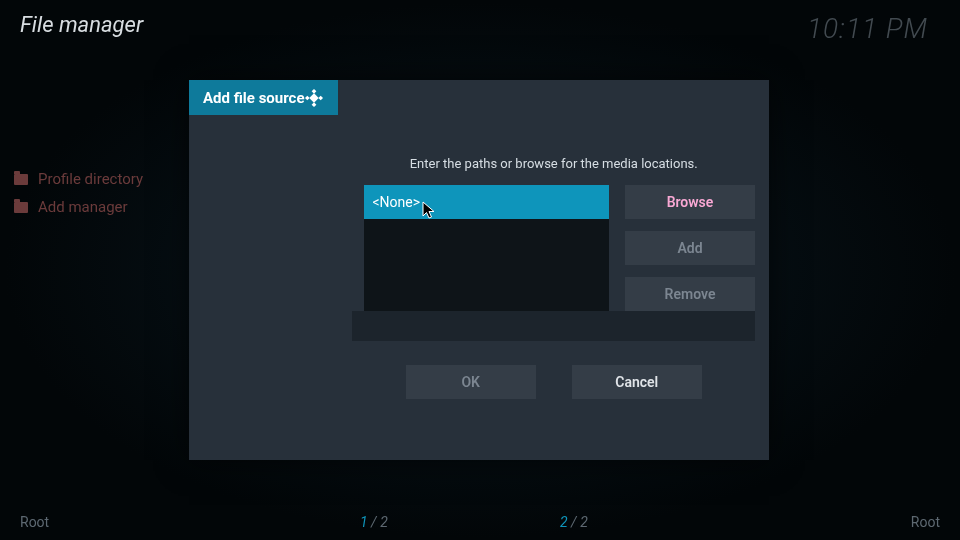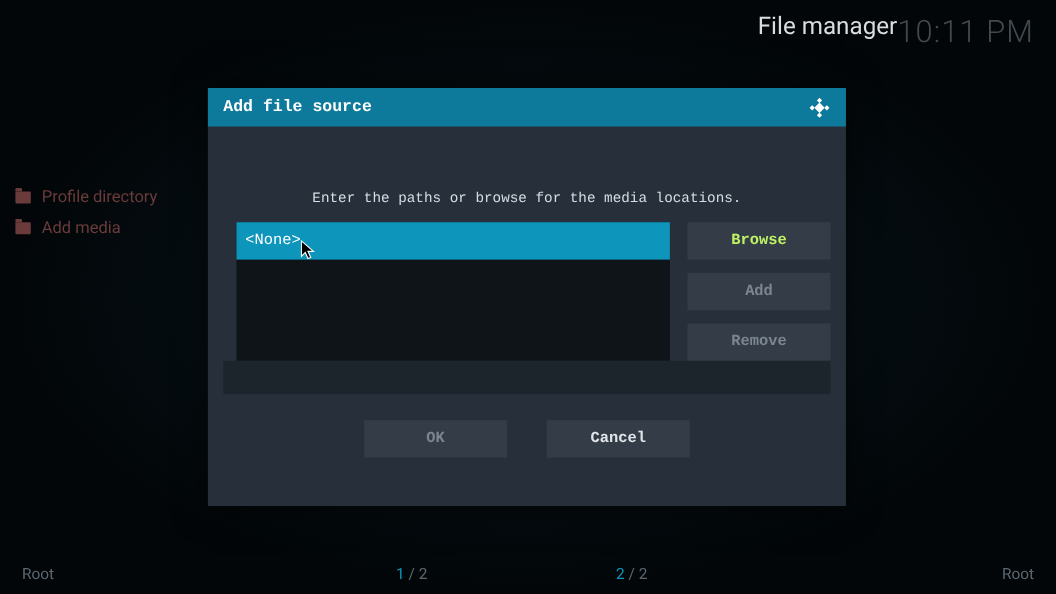--- a/index.html
+++ b/index.html
@@ -2,85 +2,85 @@
 <html><head>
 <meta charset="utf-8">
 <style>
   * { margin: 0; padding: 0; box-sizing: border-box; }
   body {
     width: 960px; height: 540px;
     background: radial-gradient(ellipse at center, #0a1820 0%, #020608 70%);
     font-family: -apple-system, "Segoe UI", Roboto, Arial, sans-serif;
     color: #e0e4e8; overflow: hidden; position: relative;
   }
-  .topbar { position: absolute; top: 0; left: 0; right: 0; height: 44px; display: flex; justify-content: flex-end; align-items: flex-start; padding: 12px 20px 0 20px; }
+  .topbar { position: absolute; top: 0; left: 0; right: 0; height: 44px; display: flex; justify-content: space-between; align-items: flex-start; padding: 12px 32px 0 20px; font-style: italic; }
   .page-title { font-size: 22px; font-weight: 400; color: #d8dde1; }
   .clock { font-size: 28px; font-weight: 300; color: #424a50; letter-spacing: 1px; }
 
   .sidebar { position: absolute; left: 14px; top: 170px; display: flex; flex-direction: column; gap: 10px; }
   .sidebar-item { display: flex; align-items: center; gap: 10px; color: #6b3b3b; font-size: 15px; }
   .folder-ico { width: 14px; height: 11px; background: #6b3b3b; border-radius: 1px; position: relative; }
   .folder-ico::before { content:""; position:absolute; top:-3px; left:0; width:6px; height:3px; background:#6b3b3b; border-radius:1px 1px 0 0; }
 
   .dialog {
     position: absolute; left: 189px; top: 80px; width: 580px; height: 380px;
     background: #27303a; box-shadow: 0 0 30px rgba(0,0,0,.6);
-    display: flex; flex-direction: column; font-family: Liberation Mono, monospace;
+    display: flex; 
   }
   .dlg-header {
     height: 35px; background: #0e7a9b;
     display: flex; align-items: center; justify-content: space-between;
     padding: 0 14px;
   }
   .dlg-title { font-size: 15px; font-weight: 700; color: #fff; }
   .kodi-logo { width: 20px; height: 20px; }
   .dlg-body { flex: 1; padding: 12px 14px 0 14px; display: flex; flex-direction: column; justify-content: center; }
   .instruction { text-align: center; font-size: 13px; color: #d6dde3; margin: 2px 0 14px 0; }
   .paths-row { display: flex; gap: 16px; padding-left: 12px; }
   .paths-box { flex: 1; height: 126px; background: #0e1418; }
   .path-sel {
     height: 34px; background: #0e95bb; color: #fff; font-size: 14px;
     display: flex; align-items: center; padding: 0 8px; position: relative;
   }
   .cursor { position:absolute; left: 58px; top: 16px; pointer-events:none; }
   .btn-col { width: 130px; display: flex; flex-direction: column; gap: 12px; }
   .btn {
     height: 34px; background: #343d47; display:flex; align-items:center; justify-content:center;
-    font-size: 14px; color: #bef264; font-weight: 600;
+    font-size: 14px; color: #f9a8d4; font-weight: 600;
   }
   .btn.dim { color: #7c8691; font-weight: 600; }
   .instruction2 { text-align:center; font-size: 13px; color:#d6dde3; margin: 16px 0 10px 0; }
   .name-input { height: 30px; background: #1c242c; margin: 0 0 0 0; }
   .footer-btns { display:flex; justify-content:center; gap: 36px; margin-top: 24px; }
   .fbtn { width: 130px; height: 34px; background:#343d47; display:flex; align-items:center; justify-content:center; font-size:14px; font-weight:600; }
   .fbtn.dim { color:#7c8691; }
 
   .bottombar { position:absolute; bottom:6px; left:0; right:0; height:24px; display:flex; align-items:center; color:#5d6871; font-size:14px; }
   .root-l { position:absolute; left:20px; }
   .root-r { position:absolute; right:20px; }
-  .pg { position:absolute; }
+  .pg { position:absolute;font-style:italic; }
   .pg1 { left: 360px; } .pg2 { left: 560px; }
   .hl { color:#0e95bb; }
 </style>
 </head>
 <body>
 
 <div class="topbar">
   <div class="page-title">File manager</div>
   <div class="clock">10:11 PM</div>
 </div>
 
 <div class="sidebar">
   <div class="sidebar-item">
     <span class="folder-ico"></span>
     <span>Profile directory</span>
   </div>
   <div class="sidebar-item">
     <span class="folder-ico"></span>
-    <span>Add media</span>
+    <span>Add manager</span>
   </div>
 </div>
 
 <div class="dialog">
   <div class="dlg-header">
     <div class="dlg-title">Add file source</div>
     <svg class="kodi-logo" viewBox="0 0 24 24">
         <g fill="#fff">
           <rect x="10" y="2" width="4" height="4" transform="rotate(45 12 4)"></rect>
           <rect x="2" y="10" width="4" height="4" transform="rotate(45 4 12)"></rect>

